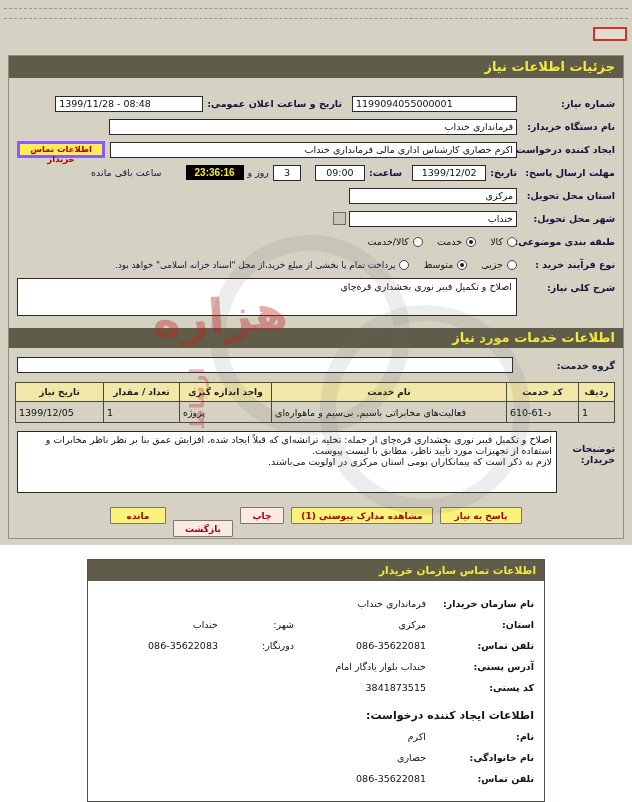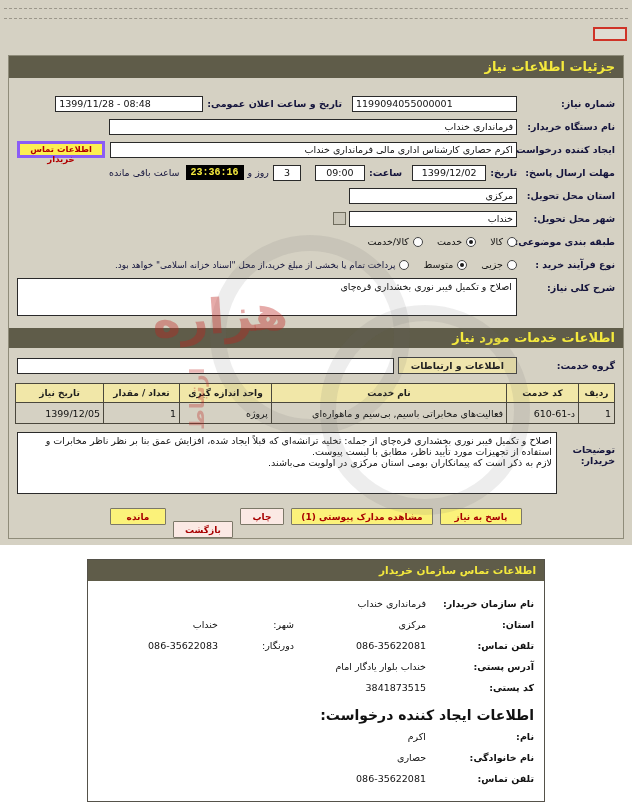--- a/index.html
+++ b/index.html
@@ -41,22 +41,22 @@
   .grow { flex:1; }
   .spacer92 { width:92px; min-width:92px; }
 
   .btn-contact {
     width:88px; height:17px; margin-right:5px; border:3px solid #8b5cf6;
     background:#fdef52; color:#b00000; font-weight:bold; font-size:8.5px;
     font-family:inherit; cursor:pointer; padding:0;
   }
   .countdown {
     width:58px; height:15px; background:#000; color:#f4e93d;
-    font-family:Liberation Mono, monospace; font-size:10px; font-weight:bold;
-    text-align:center; line-height:15px; direction:ltr; margin-left:2px;
+    font-family:Liberation Sans, sans-serif; font-size:10px; font-weight:bold;
+    text-align:center; line-height:15px; direction:ltr; margin-left:20px;
   }
   .plain { color:#14143c; margin:0 4px; white-space:nowrap; }
   .lookup-btn {
     width:13px; height:13px; margin-right:3px; border:1px solid #6f6c5d;
     background:#c9c5b7; cursor:pointer; padding:0;
   }
 
   .opt { display:flex; align-items:center; margin-left:14px; cursor:pointer; white-space:nowrap; }
   .radio {
     width:10px; height:10px; min-width:10px; border:1px solid #444; border-radius:50%;
@@ -81,21 +81,21 @@
     font-size:9.5px; padding:1px 12px; height:17px; line-height:14px; cursor:pointer;
     font-family:inherit;
   }
   .group-input { flex:1; margin-right:4px; }
 
   table.svc { width:600px; margin:9px 8px 0; border-collapse:collapse; font-size:9.5px; }
   table.svc th {
     background:#f1e7a8; border:1px solid #4a473c; font-weight:bold; color:#1c1c1c;
     height:19px; padding:0 2px; font-size:9px;
   }
-  table.svc td { border:1px solid #4a473c; height:21px; text-align:right; padding:0 3px; }
+  table.svc td { border:1px solid #4a473c; height:21px; text-align:left; padding:0 3px; }
 
   .notes-row { display:flex; margin:8px 8px 0; }
   .notes-label { width:58px; min-width:58px; font-weight:bold; color:#14143c; font-size:9.5px; padding-top:12px; }
   .notes-ta { height:62px; flex:1; }
 
   .actions-row { display:flex; justify-content:center; gap:7px; margin-top:14px; }
   .abtn {
     height:17px; border:1px solid #7b7868; font-family:inherit; font-size:9px;
     font-weight:bold; color:#a80000; cursor:pointer; padding:0 4px; border-radius:1px;
   }
@@ -118,21 +118,21 @@
     width:458px; height:243px; margin:0 auto; position:relative; top:14px;
     border:1px solid #55524a; background:#fff; overflow:hidden;
   }
   .contact-header { height:21px; line-height:21px; font-size:10.5px; }
   .contact-body { padding:12px 10px 0; }
   .crow { display:flex; align-items:center; height:21px; font-size:9.5px; }
   .clabel { width:108px; min-width:108px; font-weight:bold; color:#111; }
   .cvalue { width:132px; }
   .clabel2 { width:76px; min-width:76px; font-weight:normal; color:#111; }
   .cvalue2 { flex:1; }
-  .creator-hdr { font-weight:bold; margin-top:7px; height:21px; line-height:21px; font-size:14px; }
+  .creator-hdr { font-weight:bold; margin-top:7px; height:21px; line-height:21px; font-size:11px; }
   .num { direction:ltr; unicode-bidi:isolate; display:inline-block; }
 </style>
 </head>
 <body>
 
 <div id="app">
 
   <div class="gray-zone">
     <div class="dash-line dash-1"></div>
     <div class="dash-line dash-2"></div>
@@ -220,21 +220,20 @@
         <div class="frow desc-row">
           <span class="flabel" style="padding-top:4px">شرح کلی نیاز:</span>
           <textarea class="ta desc-ta" readonly="" style="">اصلاح و تکمیل فیبر نوری بخشداری قره‌چای</textarea>
         </div>
       </div>
 
       <div class="bar-header section-header">اطلاعات خدمات مورد نیاز</div>
 
       <div class="group-row">
         <span class="flabel">گروه خدمت:</span>
-        <button class="group-chip">اطلاعات و ارتباطات</button>
         <input class="tb group-input" readonly="" style="">
       </div>
 
       <table class="svc">
         <colgroup>
           <col style="width:36px">
             <col style="width:72px">
             <col>
           <col style="width:92px">
             <col style="width:76px">

